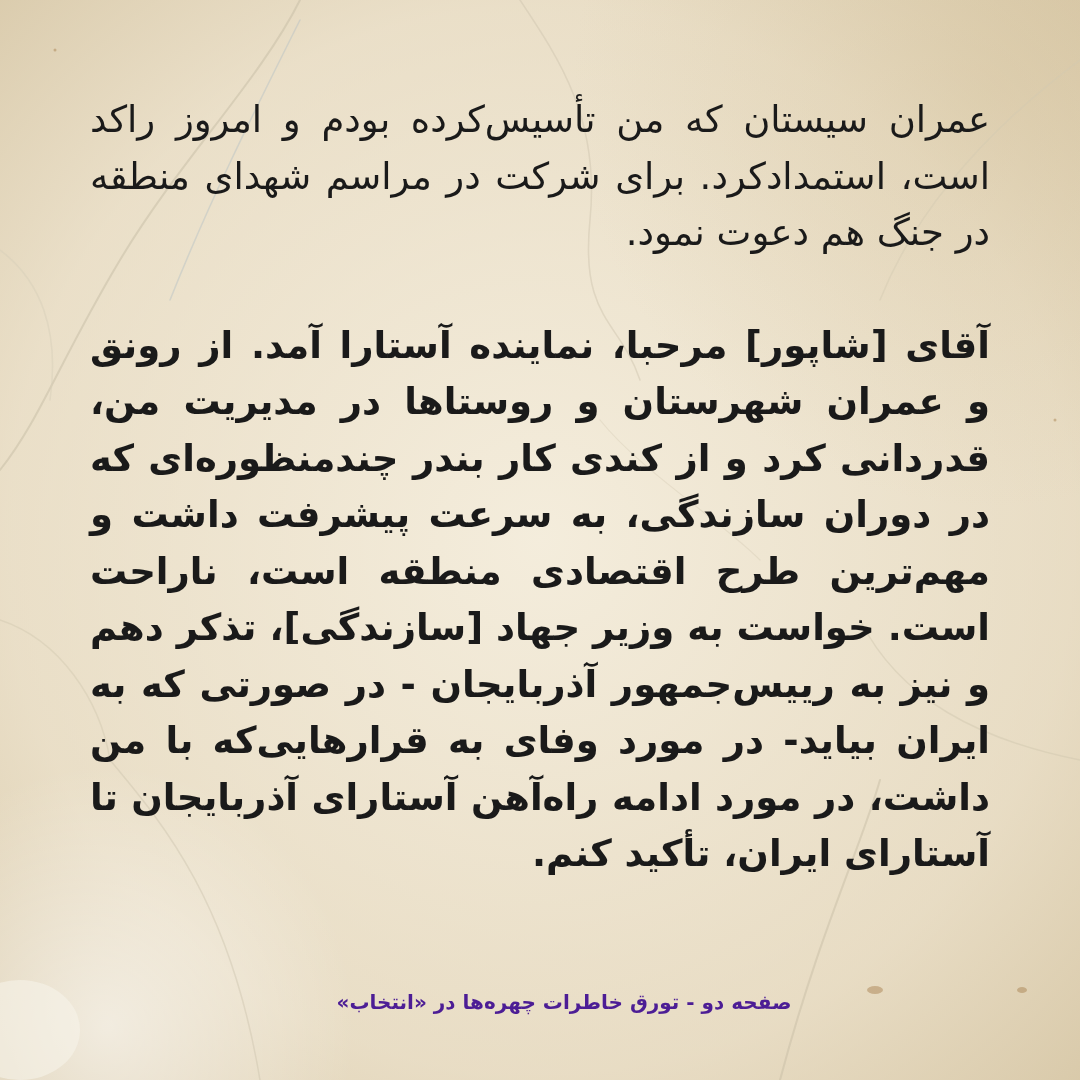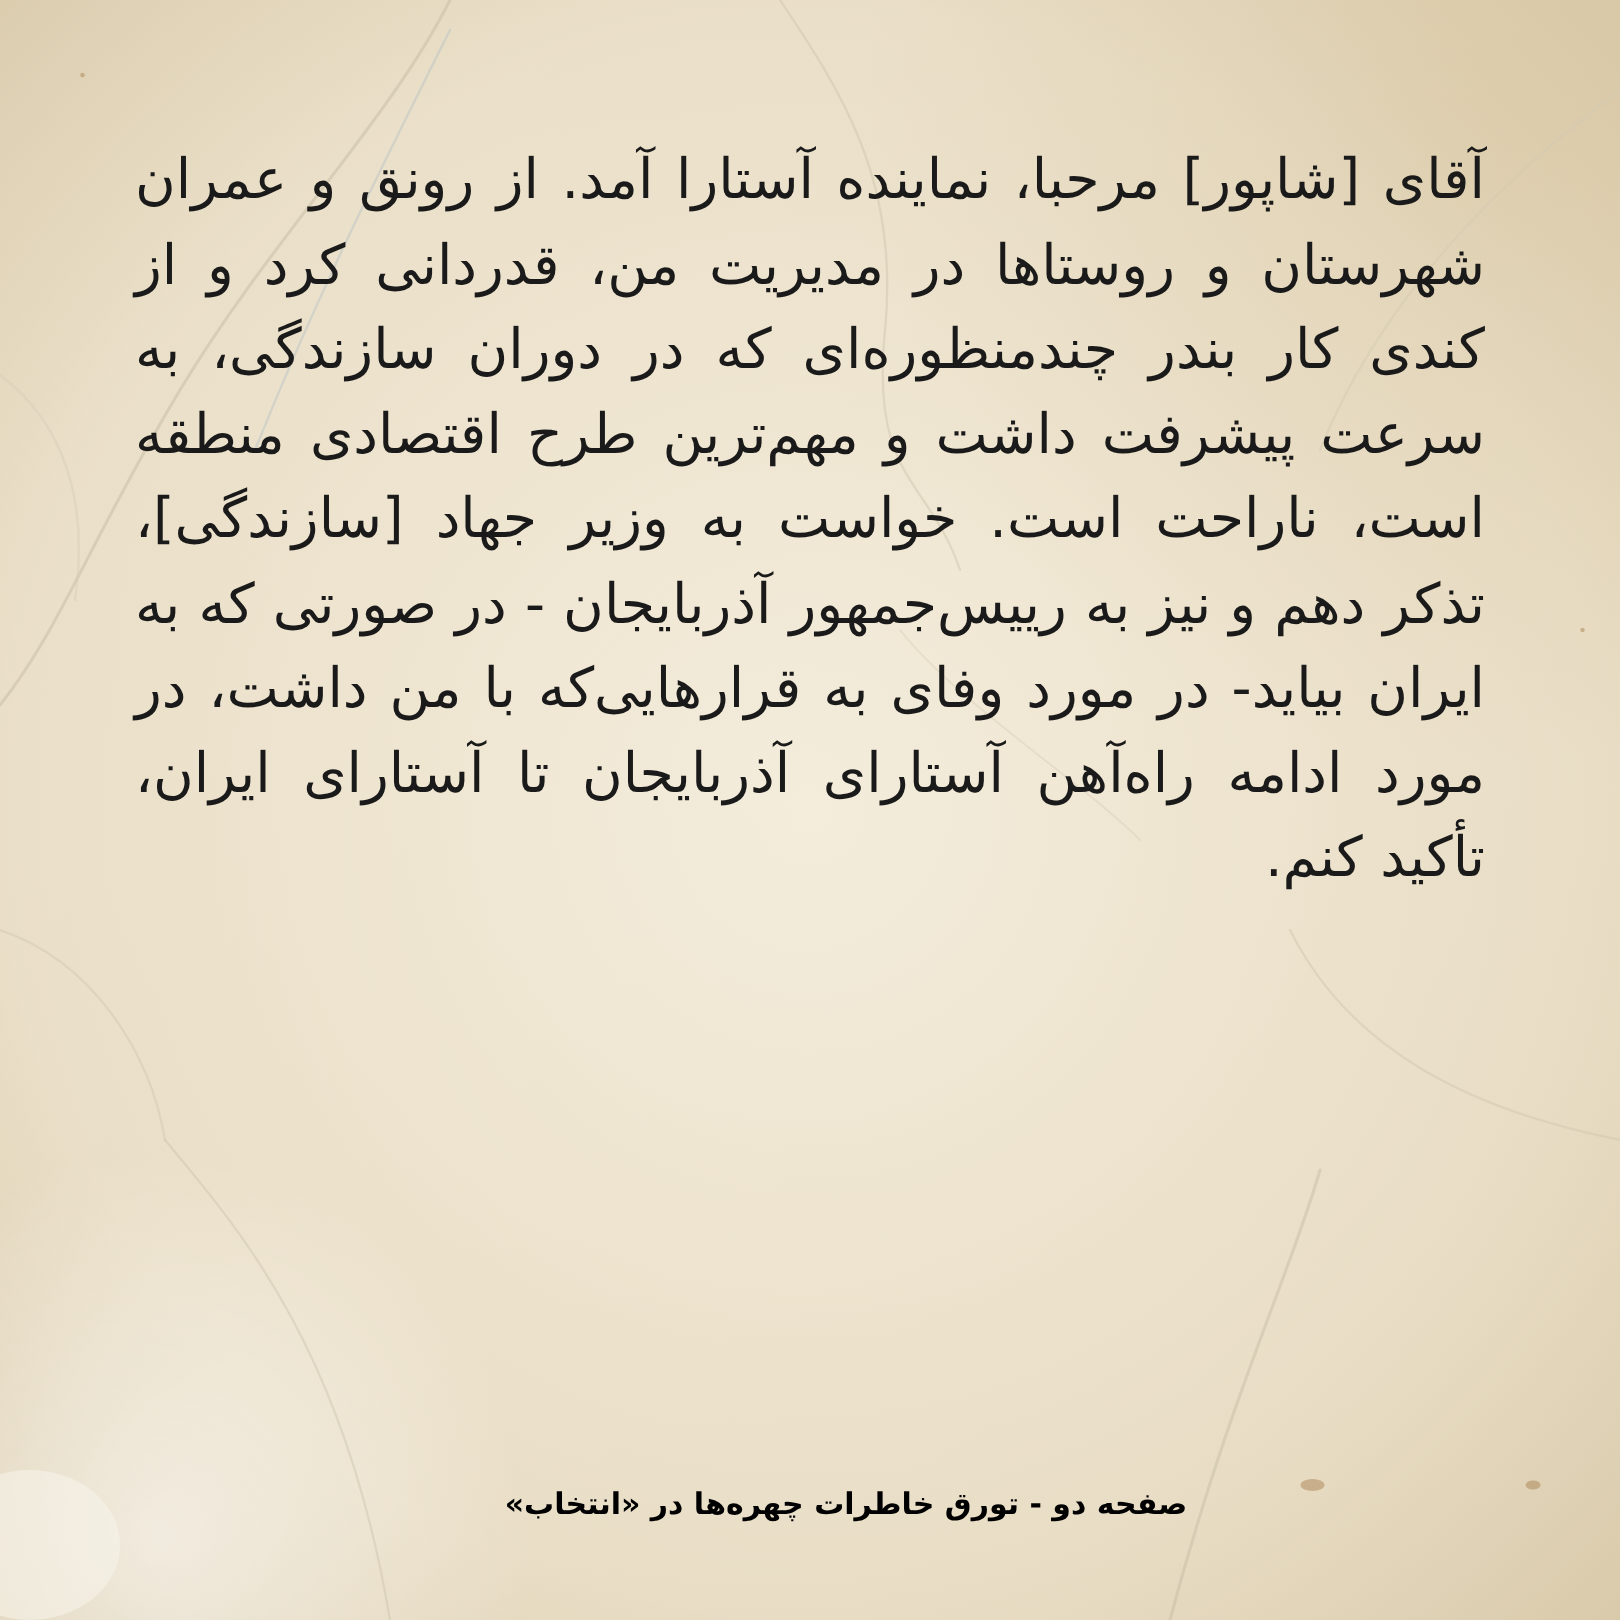--- a/index.html
+++ b/index.html
@@ -43,21 +43,21 @@
       margin-top: 56px;
       font-weight: bold;
     }
     .footer {
       position: absolute;
       left: 0;
       right: 0;
       top: 988px;
       text-align: center;
       direction: rtl;
-      color: #000000;
+      color: #4c1d95;
       font-size: 20px;
       font-weight: bold;
       line-height: 28px;
       padding-left: 48px;
     }
   </style>
 </head>
 <body>
 
 <svg class="texture" width="1080" height="1080" viewBox="0 0 1080 1080" xmlns="http://www.w3.org/2000/svg">
@@ -76,16 +76,17 @@
   <g fill="#a57c4a" opacity="0.45">
     <ellipse cx="875" cy="990" rx="8" ry="4"></ellipse>
     <ellipse cx="1022" cy="990" rx="5" ry="3"></ellipse>
     <circle cx="55" cy="50" r="1.5"></circle>
     <circle cx="1055" cy="420" r="1.5"></circle>
   </g>
   <ellipse cx="20" cy="1030" rx="60" ry="50" fill="#f7f3ea" opacity="0.6"></ellipse>
 </svg>
 
 <main class="content">
+  <p>عمران سیستان که من تأسیس‌کرده بودم و امروز راکد است، استمدادکرد. برای شرکت در مراسم شهدای منطقه در جنگ هم دعوت نمود.</p>
   <p>آقای [شاپور] مرحبا، نماینده آستارا آمد. از رونق و عمران شهرستان و روستاها در مدیریت من، قدردانی کرد و از کندی کار بندر چندمنظوره‌ای که در دوران سازندگی، به سرعت پیشرفت داشت و مهم‌ترین طرح اقتصادی منطقه است، ناراحت است. خواست به وزیر جهاد [سازندگی]، تذکر دهم و نیز به رییس‌جمهور آذربایجان - در صورتی که به ایران بیاید- در مورد وفای به قرارهایی‌که با من داشت، در مورد ادامه راه‌آهن آستارای آذربایجان تا آستارای ایران، تأکید کنم.</p>
 </main>
 
 <div class="footer">صفحه دو - تورق خاطرات چهره‌ها در «انتخاب»</div>
 
 </body></html>

